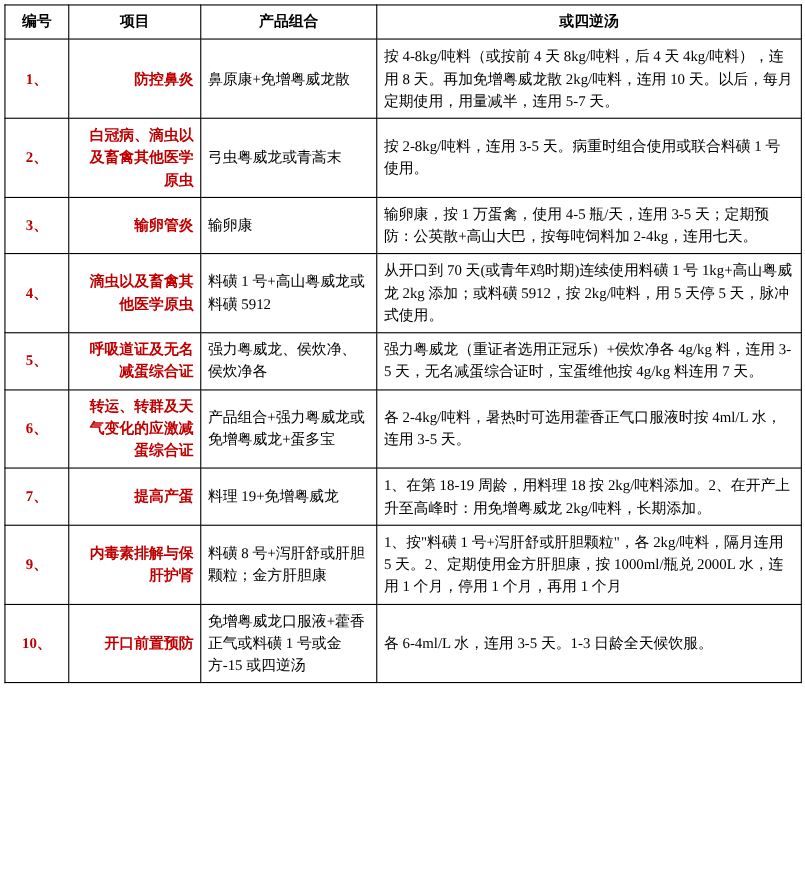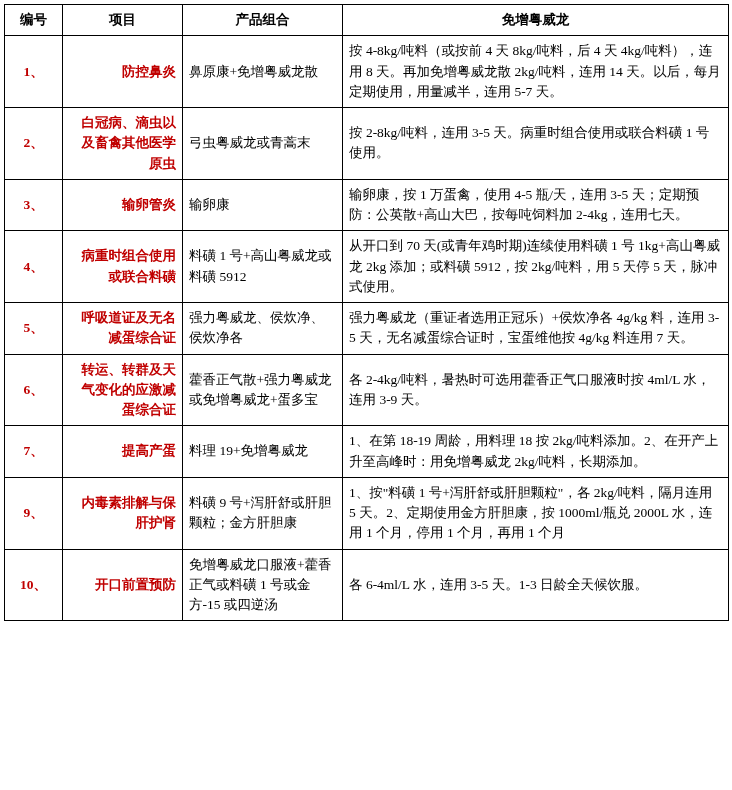--- a/index.html
+++ b/index.html
@@ -81,70 +81,70 @@
       <col class="c-no">
       <col class="c-item">
       <col class="c-combo">
       <col class="c-plan">
     </colgroup>
     <thead>
       <tr>
         <th>编号</th>
         <th>项目</th>
         <th>产品组合</th>
-        <th>免增粤威龙</th>
+        <th>或四逆汤</th>
       </tr>
     </thead>
     <tbody>
       <tr>
         <td class="no">1、</td>
         <td class="item">防控鼻炎</td>
         <td class="combo">鼻原康+免增粤威龙散</td>
-        <td class="plan">按 4-8kg/吨料（或按前 4 天 8kg/吨料，后 4 天 4kg/吨料），连用 8 天。再加免增粤威龙散 2kg/吨料，连用 14 天。以后，每月定期使用，用量减半，连用 5-7 天。</td>
+        <td class="plan">按 4-8kg/吨料（或按前 4 天 8kg/吨料，后 4 天 4kg/吨料），连用 8 天。再加免增粤威龙散 2kg/吨料，连用 10 天。以后，每月定期使用，用量减半，连用 5-7 天。</td>
       </tr>
       <tr>
         <td class="no">2、</td>
         <td class="item">白冠病、滴虫以及畜禽其他医学原虫</td>
         <td class="combo">弓虫粤威龙或青蒿末</td>
         <td class="plan">按 2-8kg/吨料，连用 3-5 天。病重时组合使用或联合料磺 1 号使用。</td>
       </tr>
       <tr>
         <td class="no">3、</td>
         <td class="item">输卵管炎</td>
         <td class="combo">输卵康</td>
         <td class="plan">输卵康，按 1 万蛋禽，使用 4-5 瓶/天，连用 3-5 天；定期预防：公英散+高山大巴，按每吨饲料加 2-4kg，连用七天。</td>
       </tr>
       <tr>
         <td class="no">4、</td>
-        <td class="item">病重时组合使用或联合料磺</td>
+        <td class="item">滴虫以及畜禽其他医学原虫</td>
         <td class="combo">料磺 1 号+高山粤威龙或料磺 5912</td>
         <td class="plan">从开口到 70 天(或青年鸡时期)连续使用料磺 1 号 1kg+高山粤威龙 2kg 添加；或料磺 5912，按 2kg/吨料，用 5 天停 5 天，脉冲式使用。</td>
       </tr>
       <tr>
         <td class="no">5、</td>
         <td class="item">呼吸道证及无名减蛋综合证</td>
         <td class="combo">强力粤威龙、侯炊净、侯炊净各</td>
         <td class="plan">强力粤威龙（重证者选用正冠乐）+侯炊净各 4g/kg 料，连用 3-5 天，无名减蛋综合证时，宝蛋维他按 4g/kg 料连用 7 天。</td>
       </tr>
       <tr>
         <td class="no">6、</td>
         <td class="item">转运、转群及天气变化的应激减蛋综合证</td>
-        <td class="combo">藿香正气散+强力粤威龙或免增粤威龙+蛋多宝</td>
-        <td class="plan">各 2-4kg/吨料，暑热时可选用藿香正气口服液时按 4ml/L 水，连用 3-9 天。</td>
+        <td class="combo">产品组合+强力粤威龙或免增粤威龙+蛋多宝</td>
+        <td class="plan">各 2-4kg/吨料，暑热时可选用藿香正气口服液时按 4ml/L 水，连用 3-5 天。</td>
       </tr>
       <tr>
         <td class="no">7、</td>
         <td class="item">提高产蛋</td>
         <td class="combo">料理 19+免增粤威龙</td>
         <td class="plan">1、在第 18-19 周龄，用料理 18 按 2kg/吨料添加。2、在开产上升至高峰时：用免增粤威龙 2kg/吨料，长期添加。</td>
       </tr>
       <tr>
         <td class="no">9、</td>
         <td class="item">内毒素排解与保肝护肾</td>
-        <td class="combo">料磺 9 号+泻肝舒或肝胆颗粒；金方肝胆康</td>
+        <td class="combo">料磺 8 号+泻肝舒或肝胆颗粒；金方肝胆康</td>
         <td class="plan">1、按"料磺 1 号+泻肝舒或肝胆颗粒"，各 2kg/吨料，隔月连用 5 天。2、定期使用金方肝胆康，按 1000ml/瓶兑 2000L 水，连用 1 个月，停用 1 个月，再用 1 个月</td>
       </tr>
       <tr>
         <td class="no">10、</td>
         <td class="item">开口前置预防</td>
         <td class="combo">免增粤威龙口服液+藿香正气或料磺 1 号或金方-15 或四逆汤</td>
         <td class="plan">各 6-4ml/L 水，连用 3-5 天。1-3 日龄全天候饮服。</td>
       </tr>
     </tbody>
   </table>

